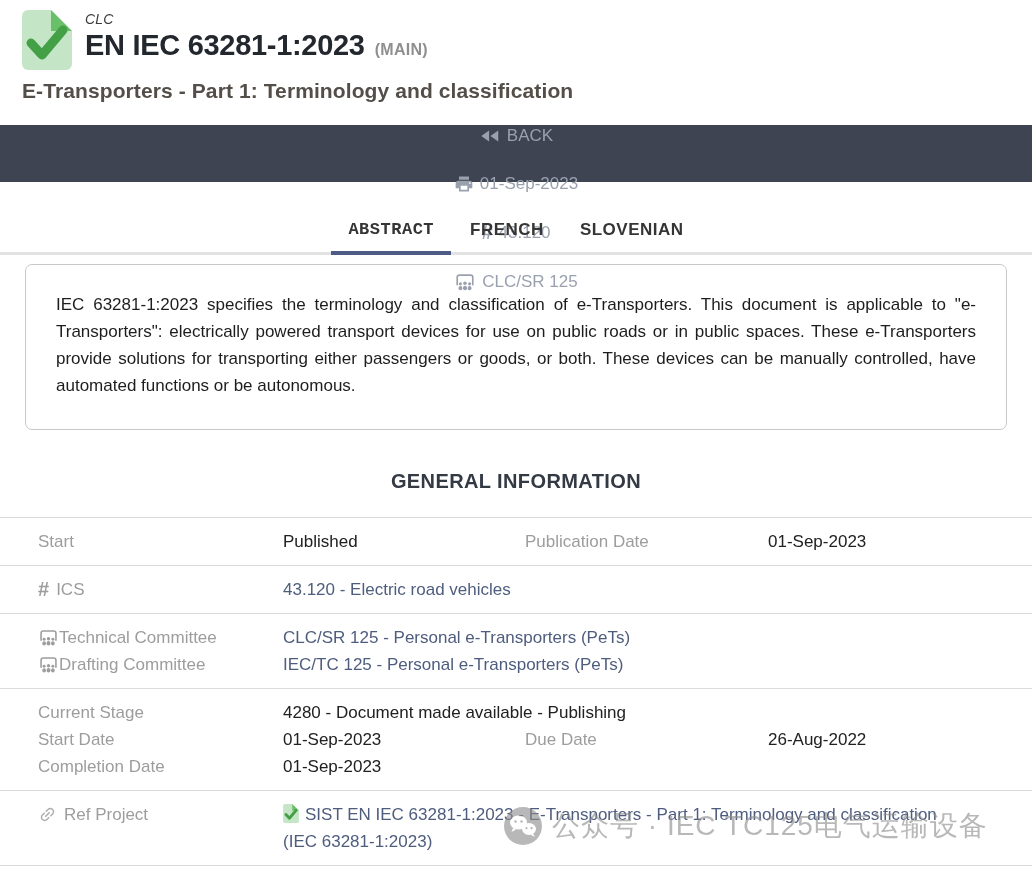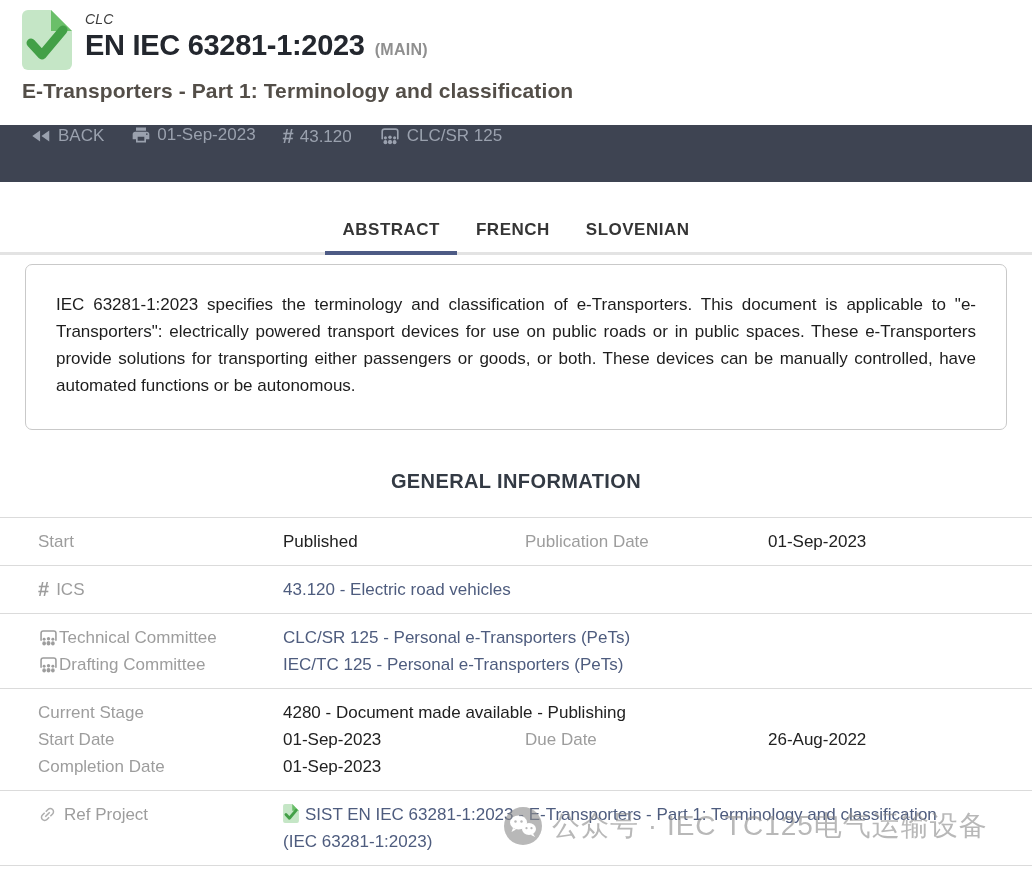--- a/index.html
+++ b/index.html
@@ -12,33 +12,33 @@
   .header { padding:10px 24px 0 22px; height:125px; }
   .header-top { display:flex; align-items:flex-start; gap:13px; }
   .doc-icon-lg { width:50px; height:60px; flex:0 0 auto; }
   .org { font-size:14px; color:#3d3d3d; margin-top:1px; letter-spacing:.2px;font-style:italic; }
   .title-row { display:flex; align-items:baseline; gap:10px; margin-top:2px; }
   .title { font-size:29px; font-weight:bold; color:#23272e; letter-spacing:-.3px; }
   .main-badge { font-size:16px; font-weight:bold; color:#8f8f8f; letter-spacing:.3px; }
   .subtitle { font-size:21px; font-weight:bold; color:#534e48; margin-top:9px; letter-spacing:.1px; }
   
   .navbar {
-    height:57px; background:#3e4452; display:flex; align-items:flex-start;
-    padding:0 30px; gap:27px; color:#9aa1ae; font-size:17px;
+    height:57px; background:#3e4452; display:flex; align-items:center;
+    padding:0 30px; gap:27px; color:#9aa1ae; font-size:17px;flex-direction:column;
   }
   .nav-item { display:flex; align-items:center; gap:6px; cursor:pointer; white-space:nowrap; }
   .nav-item svg { display:block; }
   .hash-glyph { font-size:20px; font-weight:bold; }
   
   .tabs { display:flex; justify-content:center; gap:2px; margin-top:26px; border-bottom:3px solid #e3e3e3; }
   .tab {
     padding:12px 17px 11px; font-size:17px; font-weight:bold; color:#353535;
     letter-spacing:.5px; border-bottom:4px solid transparent; margin-bottom:-3px; cursor:pointer;
   }
-  .tab.active { border-bottom-color:#4d5b85; }
+  .tab.active { border-bottom-color:#4d5b85;font-family:Liberation Mono, monospace; }
   
   .abstract-panel {
     margin:9px 25px 0; border:1px solid #c9c9c9; border-radius:7px;
     padding:26px 30px 30px; font-size:17px; line-height:27px;
     text-align:justify; color:#1d1d1d;
   }
   
   .gi-heading {
     text-align:center; margin-top:40px; font-size:20px; font-weight:bold;
     color:#333a44; letter-spacing:.4px;

